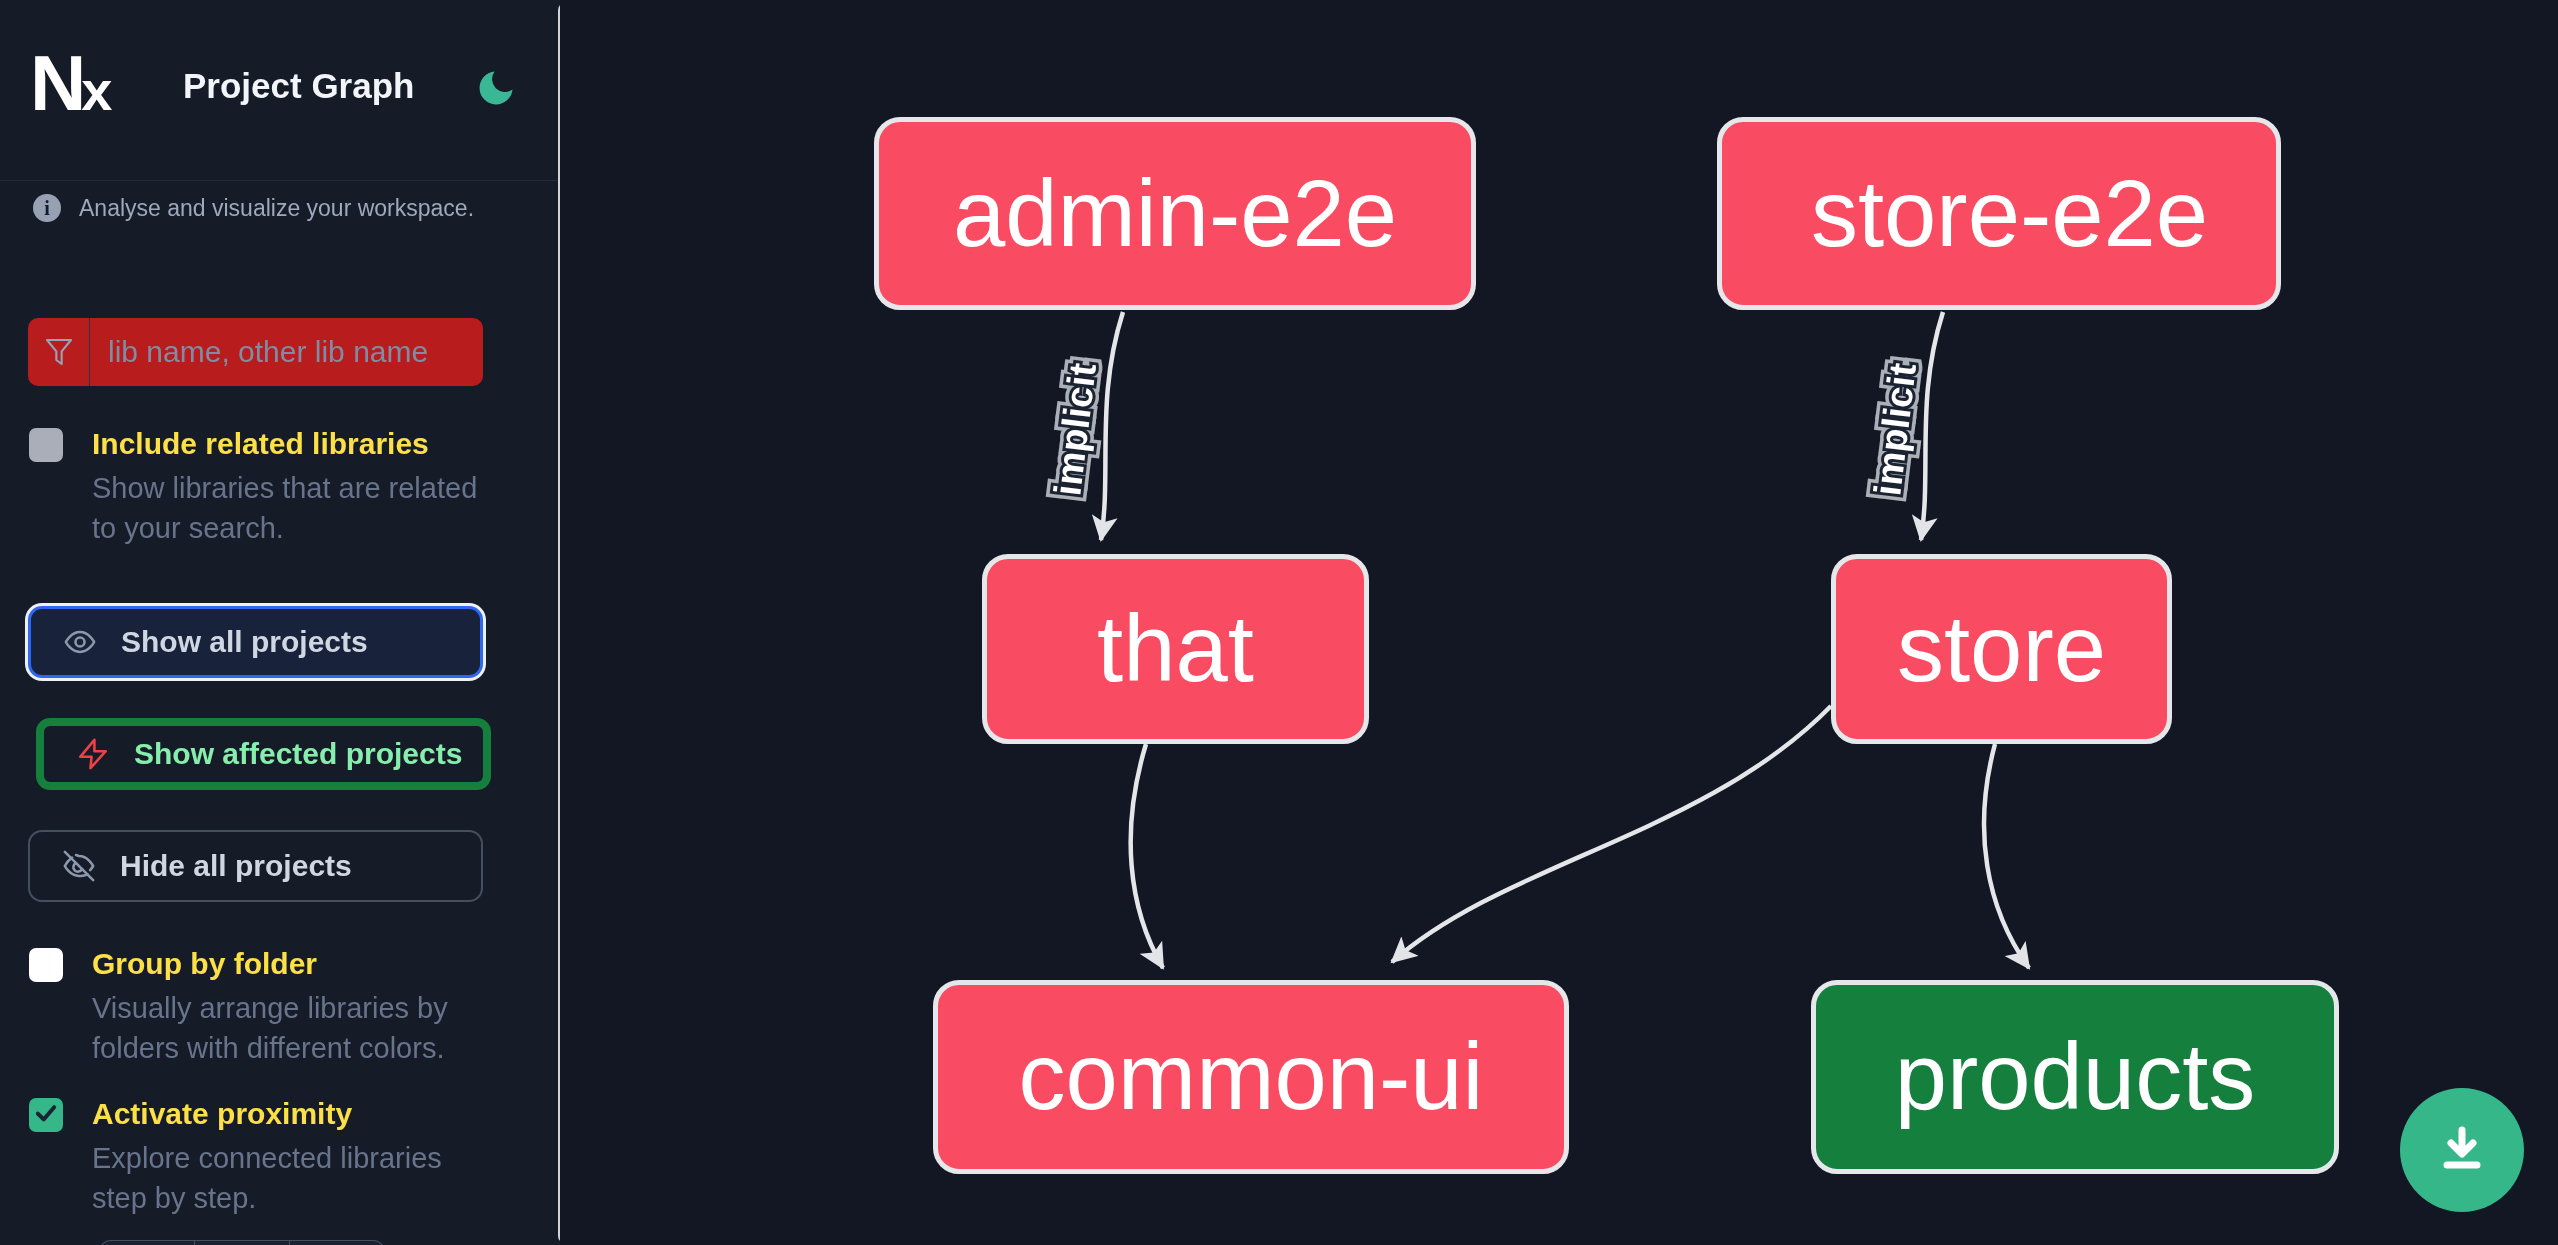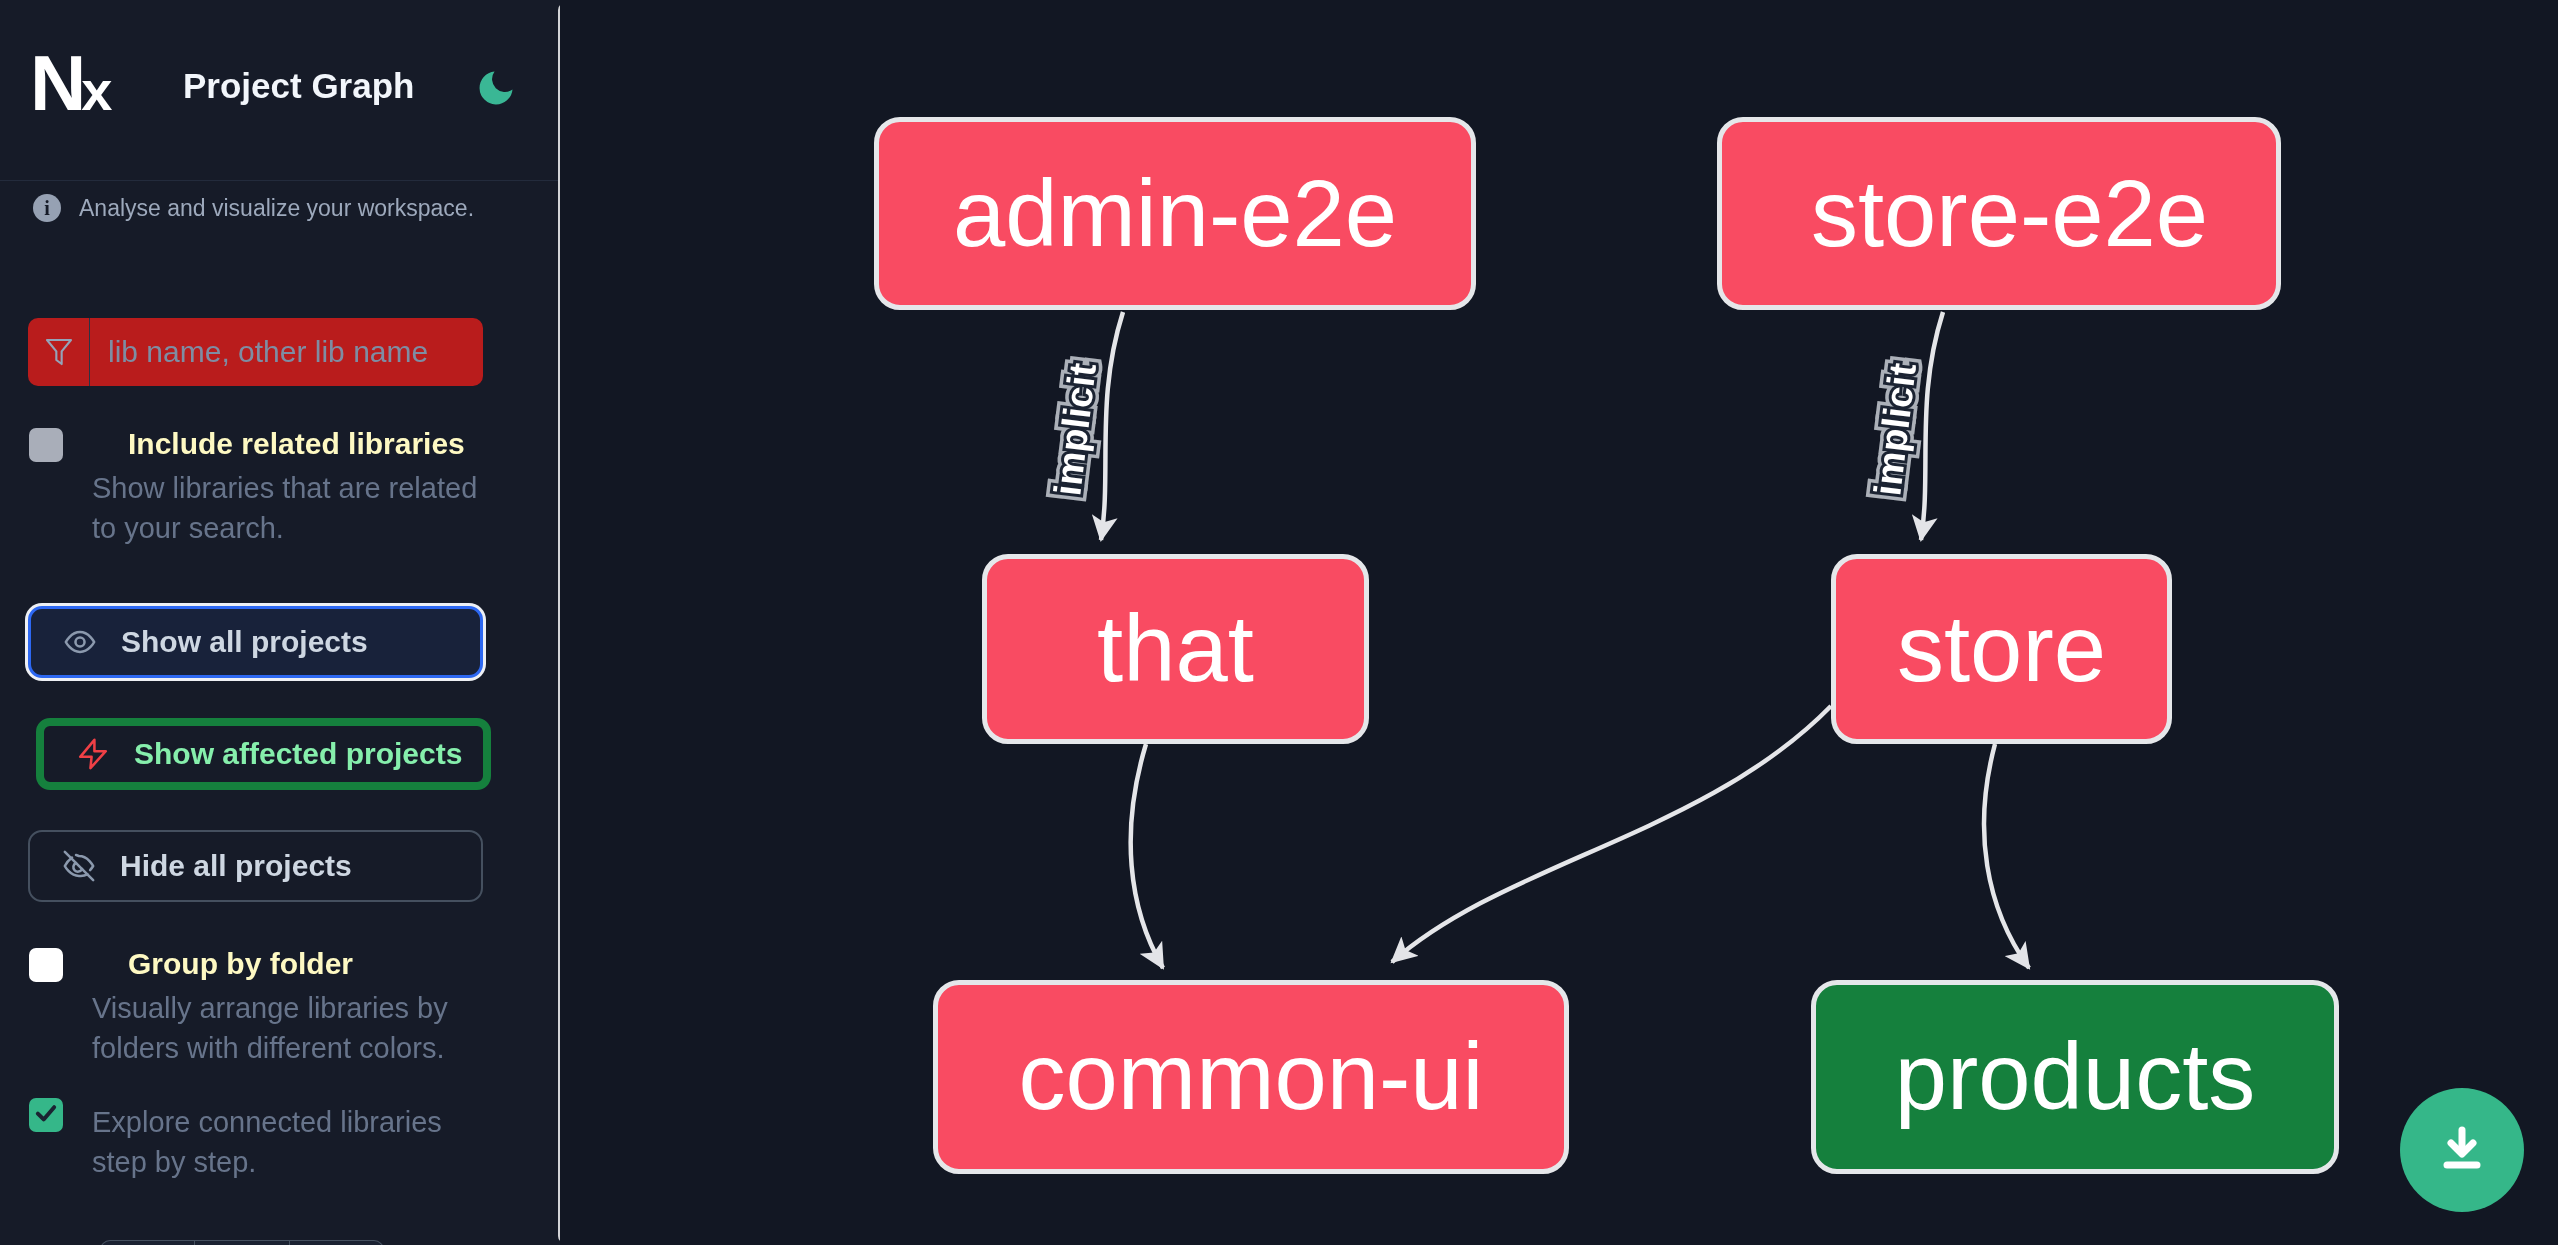--- a/index.html
+++ b/index.html
@@ -53,21 +53,21 @@
   .search-box input::placeholder { color:#7e8da3; }
 
   .cb-row { position:absolute; left:29px; width:470px; }
   .cb-box {
     position:absolute; left:0; top:2px; width:34px; height:34px; border-radius:7px; cursor:pointer;
   }
   .cb-gray  { background:#a9aeb9; }
   .cb-white { background:#ffffff; }
   .cb-green { background:#35b789; display:flex; align-items:center; justify-content:center; }
   .cb-text { margin-left:63px; }
-  .cb-label { font-size:30px; font-weight:700; color:#fef9c3; line-height:36px;margin-left:36px; }
+  .cb-label { font-size:30px; font-weight:700; color:#fde047; line-height:36px; }
   .cb-desc  { font-size:29px; color:#67748b; line-height:40px; margin-top:6px; max-width:400px; }
 
   .sb-btn {
     position:absolute; left:28px; width:455px; height:72px;
     border-radius:14px; display:flex; align-items:center; gap:24px;
     padding-left:32px; background:transparent; cursor:pointer;
     font-size:30px; font-weight:700; color:#ced7e2;
   }
   .sb-btn .btn-icon { display:flex; width:34px; height:34px; flex:0 0 auto; }
   .btn-focused {
@@ -199,20 +199,21 @@
 
   <div class="cb-row" style="top:1096px;">
     <span class="cb-box cb-green">
       <span>
         <svg width="28" height="28" viewBox="0 0 24 24" fill="none" stroke="#1b2332" stroke-width="3.4" stroke-linecap="round" stroke-linejoin="round">
             <polyline points="5 12.5 10 17.5 19 7"></polyline>
           </svg>
       </span>
     </span>
     <div class="cb-text">
+      <div class="cb-label">Activate proximity</div>
       <div class="cb-desc">Explore connected libraries step by step.</div>
     </div>
   </div>
 
   <div class="segmented-sliver">
     <span class="seg"></span>
     <span class="seg"></span>
     <span class="seg"></span>
   </div>
 </aside>

